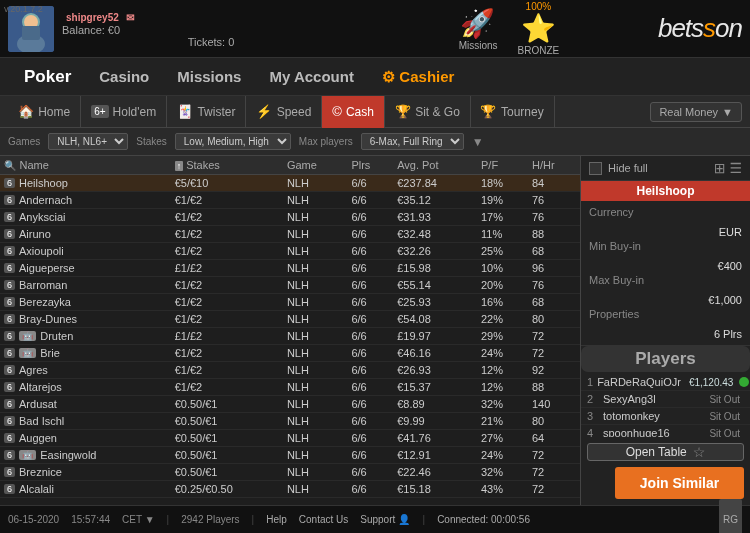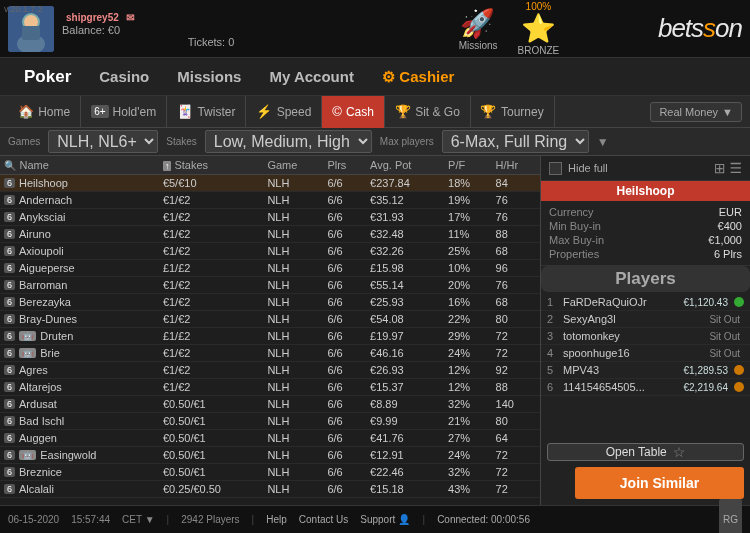--- a/index.html
+++ b/index.html
@@ -126,21 +126,21 @@
       height: 28px;
       border-bottom: 1px solid #444;
       gap: 8px;
     }
     .filter-label { color: #888; font-size: 10px; }
     .filter-select {
       background: #3a3a3a;
       color: #ccc;
       border: 1px solid #555;
       padding: 1px 4px;
-      font-size: 16px;
+      font-size: 10px;
       border-radius: 2px;
       cursor: pointer;
     }
     .filter-icon { color: #888; font-size: 12px; cursor: pointer; }
 
     
     .main-content {
       display: flex;
       height: calc(533px - 58px - 38px - 32px - 28px - 28px);
     }
@@ -195,21 +195,21 @@
       color: #fff;
       font-size: 9px;
       padding: 0 3px;
       border-radius: 2px;
       margin-right: 2px;
     }
     .name-cell { display: flex; align-items: center; gap: 2px; }
 
     
     .right-panel {
-      width: 210px;
+      width: 170px;
       background: #222;
       border-left: 1px solid #444;
       display: flex;
       flex-direction: column;
     }
     .hide-full-row {
       display: flex;
       align-items: center;
       padding: 4px 8px;
       gap: 6px;
@@ -238,21 +238,21 @@
       padding: 4px 8px;
       border-bottom: 1px solid #333;
     }
     .panel-info-row {
       display: flex;
       justify-content: space-between;
       padding: 1px 0;
       font-size: 11px;
     }
     .panel-info-key { color: #888; }
-    .panel-info-val { color: #ddd; }
+    .panel-info-val { color: #ddd; margin-top: 20px; }
 
     .players-title {
       background: #333;
       color: #aaa;
       text-align: center;
       padding: 3px;
       font-size: 17px;
       font-weight: bold;
       border-radius: 7px;
     }

